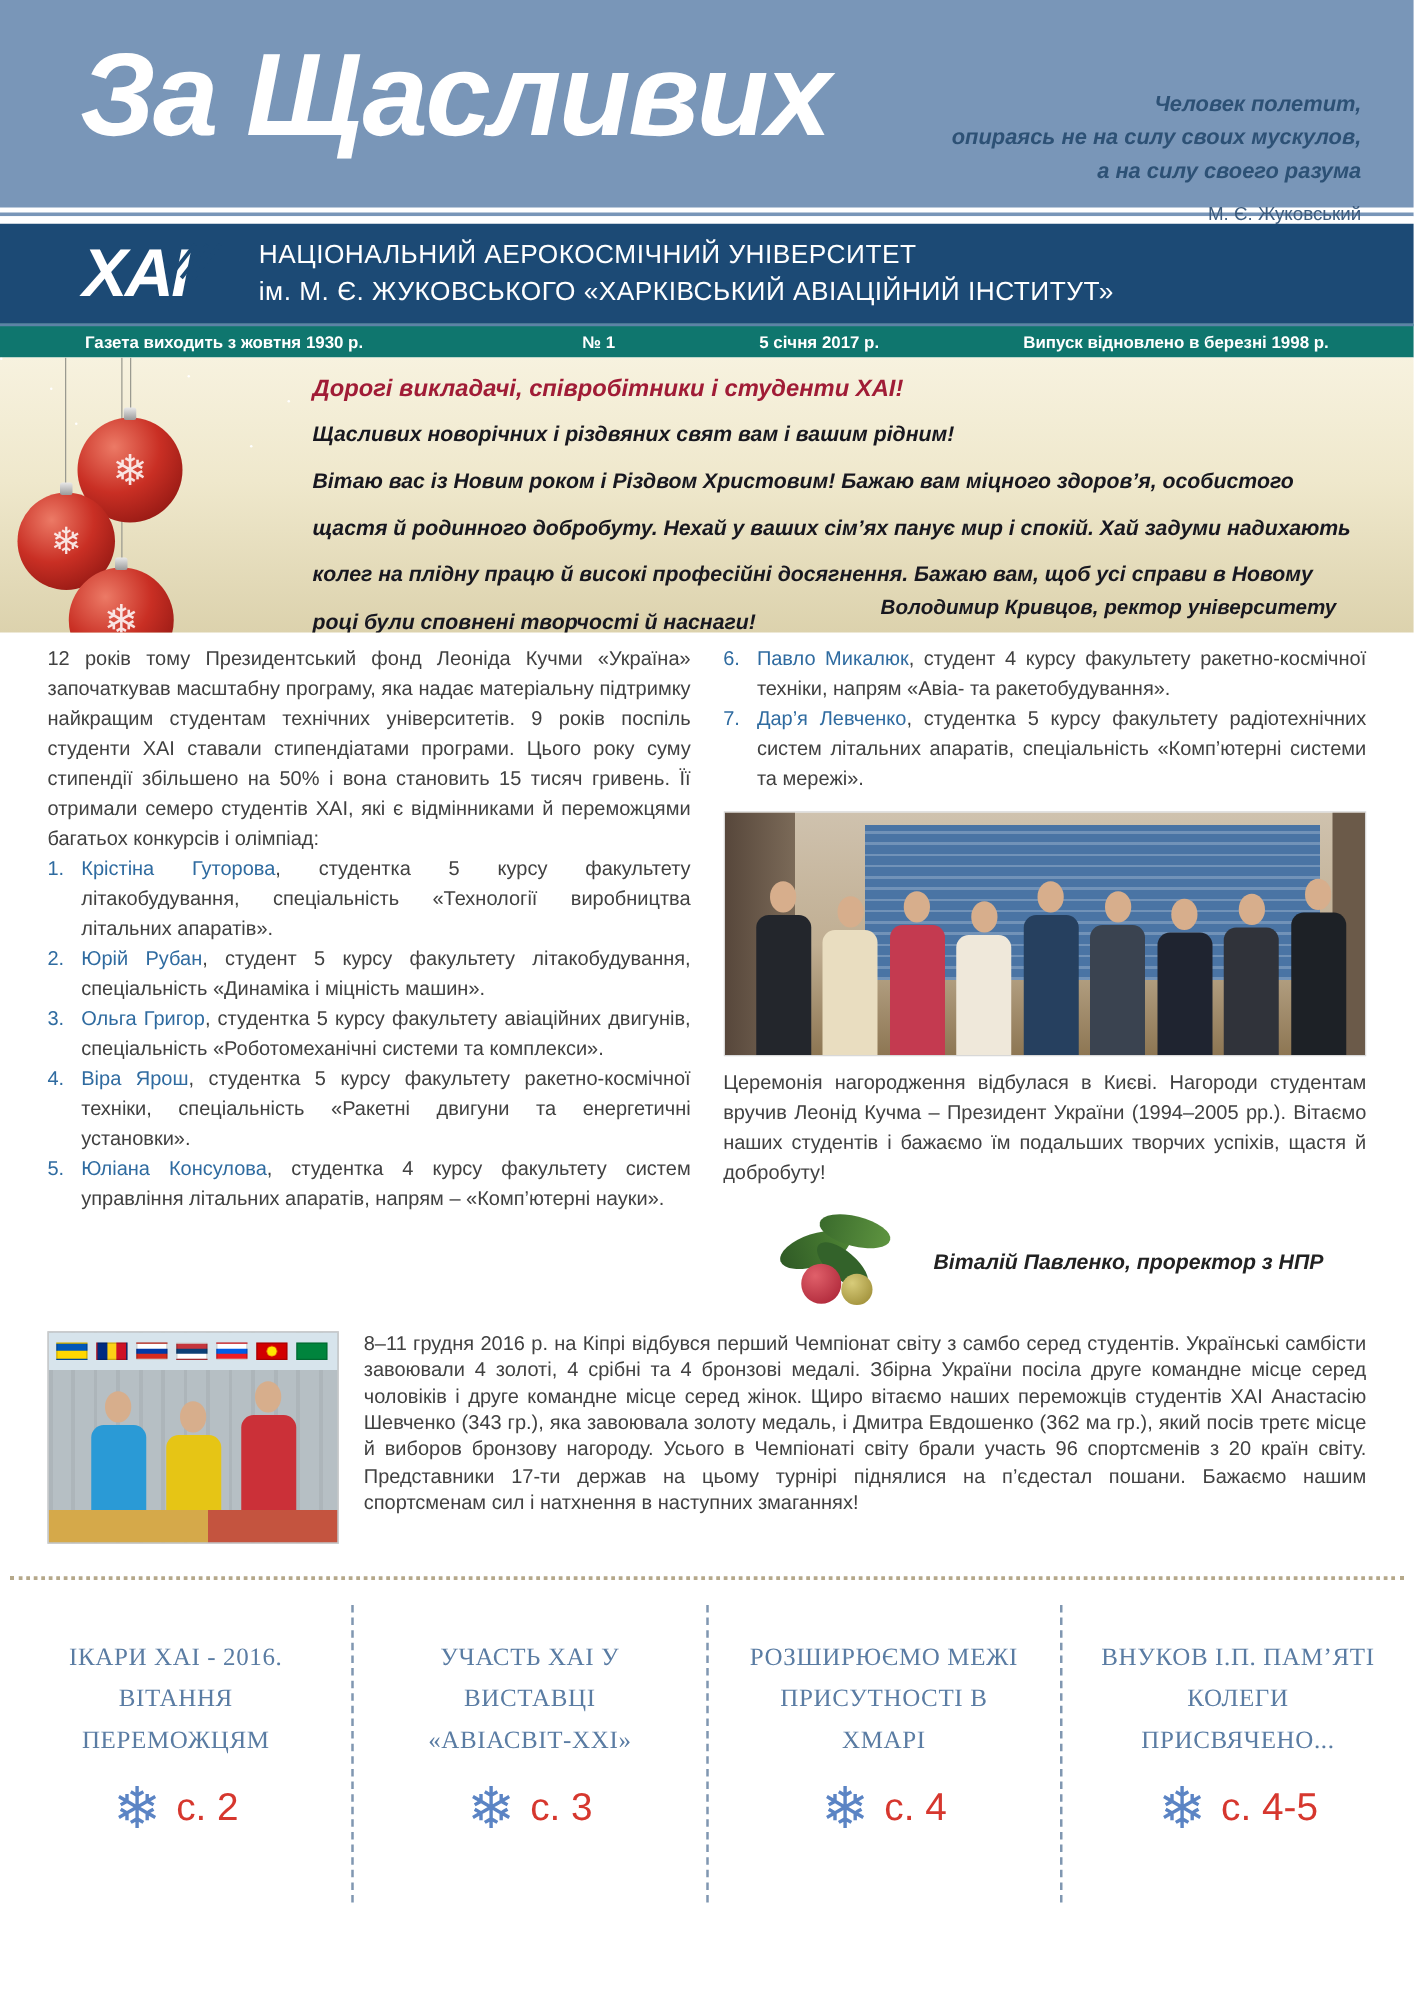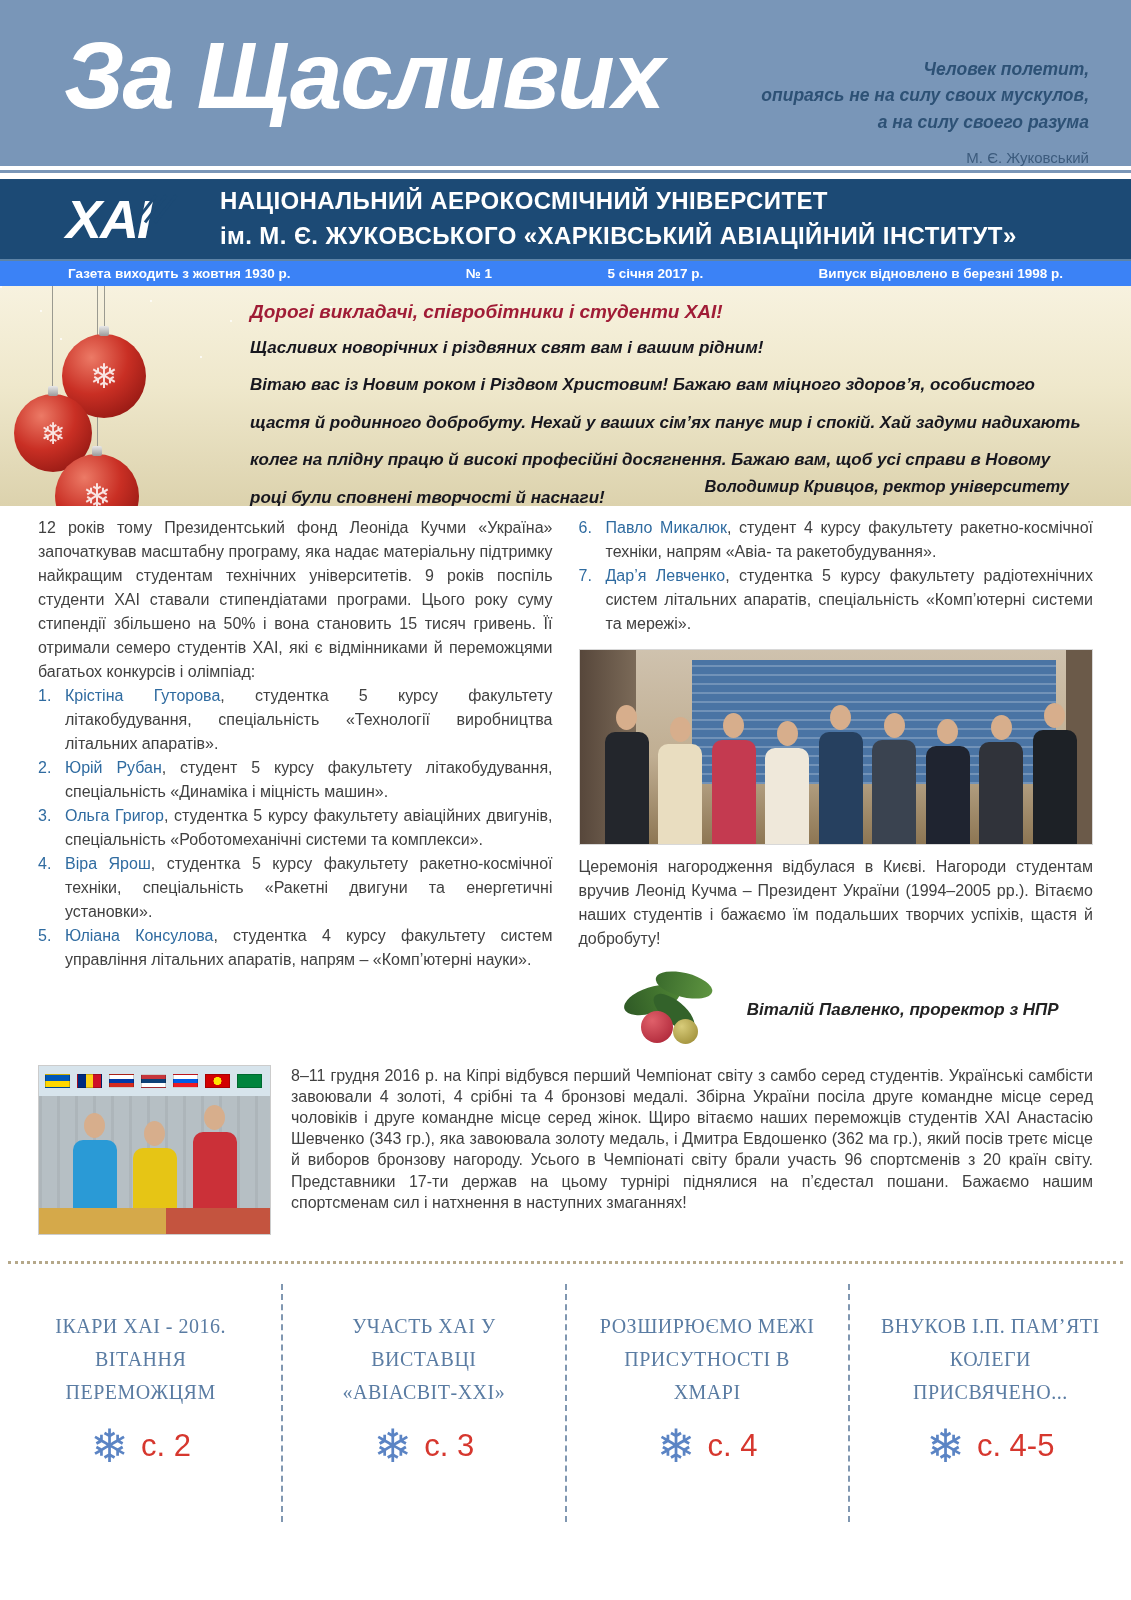--- a/index.html
+++ b/index.html
@@ -10,21 +10,21 @@
   }
 
   
   .masthead { height:166px; background:#7996b8; position:relative; }
   .paper-title {
     position:absolute; left:64px; top:22px;
     font-size:94px; font-weight:bold; font-style:italic;
     color:#ffffff; letter-spacing:-2px; white-space:nowrap;
   }
   .epigraph {
-    position:absolute; right:42px; top:56px; text-align:right;
+    position:absolute; right:42px; top:70px; text-align:right;
     color:#2d5175; font-size:17.5px; font-weight:bold; font-style:italic; line-height:1.5;
   }
   .epigraph .qline { display:block; }
   .epigraph-author {
     margin-top:12px; font-size:15px; font-weight:normal; font-style:normal; color:#3c5b7d;
   }
   .masthead-sep .s1 { height:4px; background:#ffffff; }
   .masthead-sep .s2 { height:3px; background:#7996b8; }
   .masthead-sep .s3 { height:6px; background:#ffffff; }
 
@@ -33,25 +33,25 @@
   .khai-logo {
     position:relative; width:112px; height:58px; flex-shrink:0;
     color:#ffffff; font-weight:bold; font-style:italic; font-size:54px; line-height:58px;
     letter-spacing:-2px;
   }
   .khai-logo .slash {
     position:absolute; width:3px; height:34px; background:#1c4a75; top:2px;
     transform:rotate(38deg);
   }
   .khai-logo .sl1 { left:78px; } .khai-logo .sl2 { left:88px; } .khai-logo .sl3 { left:98px; }
-  .banner-name { margin-left:42px; color:#ffffff; font-weight:bold; font-size:24px; line-height:1.45; letter-spacing:.4px; }
+  .banner-name { margin-left:29px; color:#ffffff; font-weight:normal; font-size:21px; line-height:1.45; letter-spacing:.4px; }
 
   
   .infobar {
-    height:27px; background:#3b82f6; border-top:2px solid #5d83a6;
+    height:27px; background:#0f766e; border-top:2px solid #5d83a6;
     display:flex; align-items:center; justify-content:space-between;
     padding:0 68px; color:#ffffff; font-size:13.5px; font-weight:bold;
   }
   .infobar span:nth-child(2){ margin-left:60px; }
   .infobar span:nth-child(3){ }
 
   
   .greeting {
     height:220px; position:relative; overflow:hidden;
     background:linear-gradient(180deg,#f7f2df 0%,#efe8cc 45%,#dcd2ad 100%);

